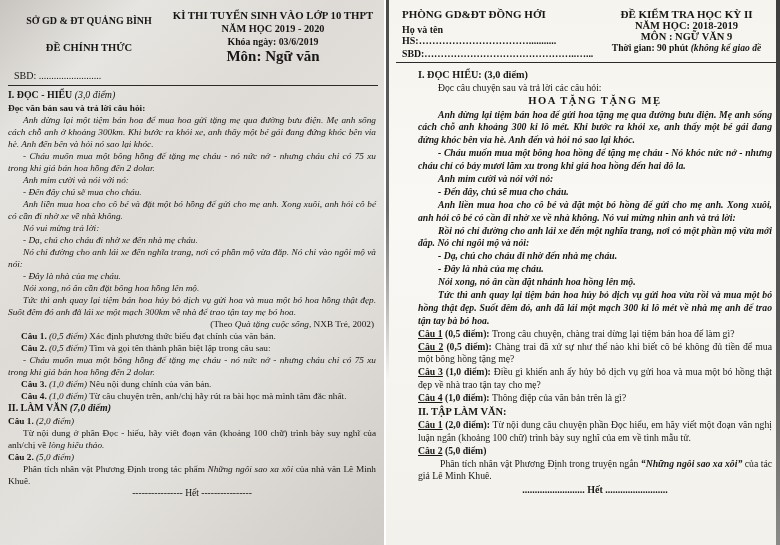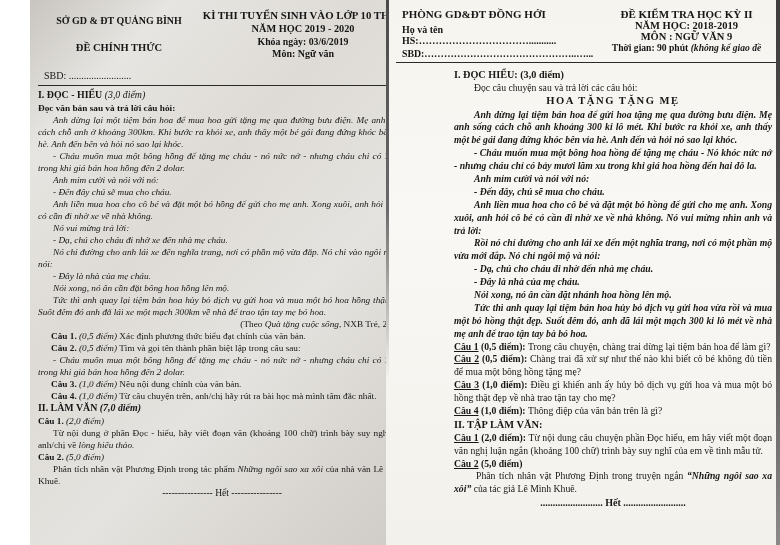--- a/index.html
+++ b/index.html
@@ -6,21 +6,20 @@
   body{
     width:780px;height:545px;overflow:hidden;position:relative;
     background:#ffffff;
     font-family:"Liberation Serif","DejaVu Serif",serif;
     color:#161616;
   }
   .page{position:absolute;top:0;height:545px;overflow:hidden;}
   .page-left{
     left:0;width:384px;
     background:linear-gradient(133deg,#c8c5c0 0%,#e7e5e1 16%,#dedbd6 38%,#e5e3df 62%,#d8d5d0 84%,#cfccc7 100%);
-    margin-left:30px;
   }
   .page-right{
     left:386px;width:394px;
     background:linear-gradient(180deg,#f6f4ef 0%,#faf8f4 40%,#f3f1ec 100%);
   }
   .scan-edge-left{position:absolute;left:0;top:0;width:3px;height:380px;
     background:linear-gradient(180deg,#4a4a4a 0%,#6a6a6a 55%,rgba(120,120,120,0) 100%);}
   .scan-edge-right{position:absolute;right:0;top:0;width:4px;height:545px;
     background:linear-gradient(180deg,#3d3d3d 0%,#585858 60%,#8a8a88 100%);}
   .b{font-weight:bold;}
@@ -30,21 +29,21 @@
   
   .lhdr{display:flex;padding:7px 6px 0 10px;}
   .lhdr-col1{width:158px;text-align:center;}
   .lhdr-col2{flex:1;text-align:center;}
   .l-org{font-size:10px;font-weight:bold;margin-top:8px;}
   .l-examlabel{font-size:10.5px;font-weight:bold;margin-top:16px;}
   .l-sbd{font-size:10px;font-weight:normal;margin-top:17px;text-align:left;padding-left:4px;}
   .l-title{font-size:10.8px;font-weight:bold;margin-top:2px;}
   .l-year{font-size:10.3px;font-weight:bold;margin-top:2px;}
   .l-session{font-size:9.8px;font-weight:bold;margin-top:2px;}
-  .l-subject{font-size:10px;font-weight:bold;margin-top:1px;}
+  .l-subject{font-size:15px;font-weight:bold;margin-top:1px;}
   .l-duration{font-size:9px;font-style:italic;margin-top:1px;}
   .l-rule{border-top:1.6px solid #2a2a2a;margin:4px 6px 0 8px;}
   .lbody{padding:3px 8px 0 8px;font-size:9.25px;line-height:1.3;}
   .lbody p{margin:0;}
   .l-sec{font-size:9.9px;margin-top:2px;}
   .l-prompt{font-weight:bold;margin-top:1px;}
   .l-story{font-style:italic;text-indent:15px;text-align:justify;}
   .l-source{text-align:right;margin-top:1px;padding-right:2px;}
   .l-q{text-indent:13px;margin-top:1px;}
   .l-quote{font-style:italic;text-indent:15px;text-align:justify;}
@@ -57,21 +56,21 @@
   .rhdr-col1{width:195px;}
   .rhdr-col2{flex:1;text-align:center;}
   .r-org{font-size:11px;font-weight:bold;}
   .r-name{font-size:10px;font-weight:bold;margin-top:4px;}
   .r-sbd{font-size:9.8px;font-weight:bold;margin-top:2px;}
   .r-title1{font-size:11px;font-weight:bold;}
   .r-title2{font-size:10.5px;font-weight:bold;}
   .r-title3{font-size:10.5px;font-weight:bold;}
   .r-duration{font-size:9.6px;font-weight:bold;white-space:nowrap;}
   .r-rule{border-top:1.5px solid #2a2a2a;margin:3px 0 0 10px;}
-  .rbody{padding:5px 8px 0 32px;font-size:9.7px;line-height:1.33;margin-left:36px;}
+  .rbody{padding:5px 8px 0 32px;font-size:9.7px;line-height:1.33;}
   .rbody p{margin:0;}
   .r-sec{font-size:10.2px;font-weight:bold;margin-top:2px;}
   .r-prompt{text-indent:20px;margin-top:1px;}
   .r-stitle{text-align:center;font-weight:bold;font-size:10.6px;letter-spacing:1.5px;margin-top:1px;}
   .r-story{font-weight:bold;font-style:italic;text-indent:20px;text-align:justify;}
   .r-q{text-align:justify;margin-top:1px;}
   .r-sec2{font-size:10.4px;font-weight:bold;margin-top:2px;}
   .r-w{text-align:justify;margin-top:1px;}
   .r-wtext{text-indent:22px;text-align:justify;margin-top:1px;}
   .r-het{text-align:center;font-weight:bold;margin-top:8px;font-size:10px;}

